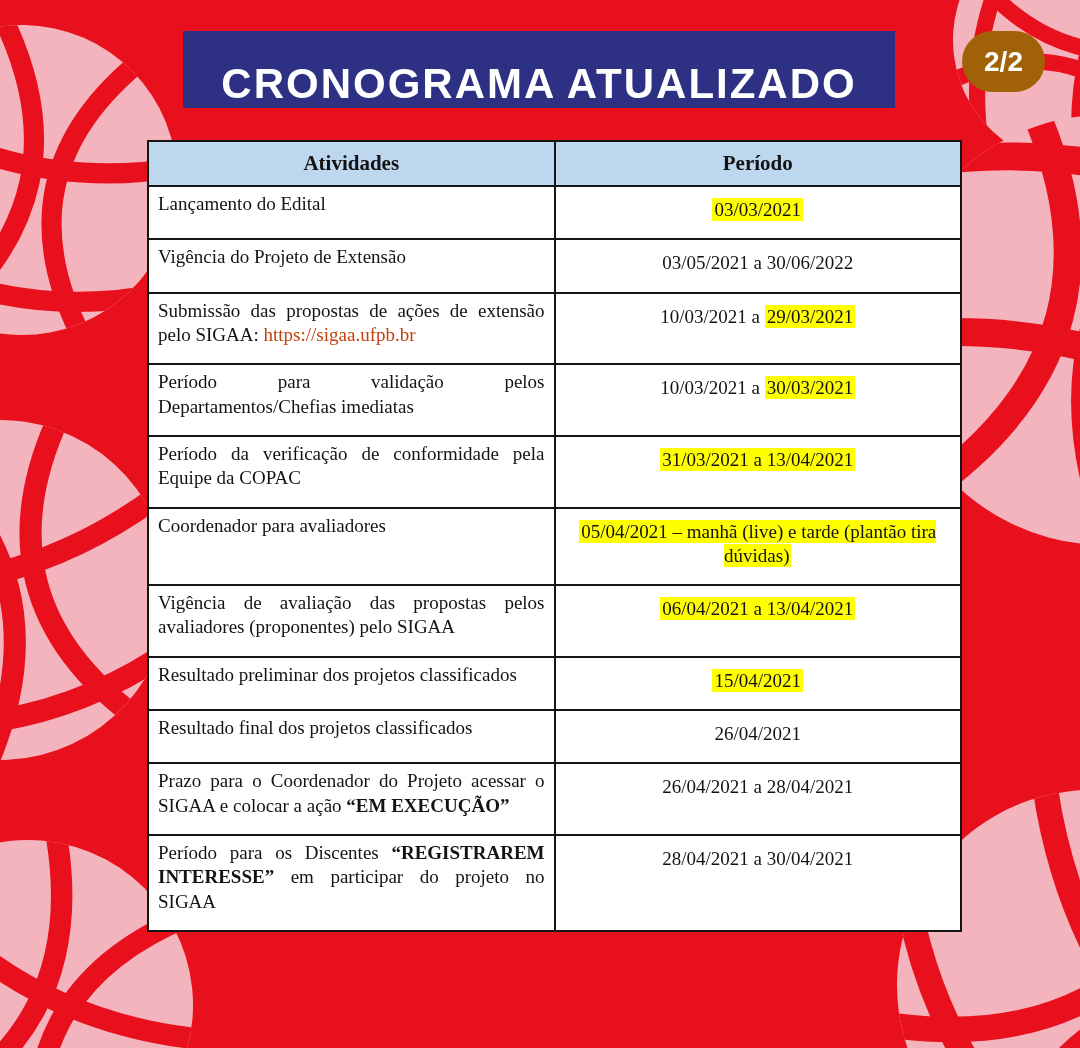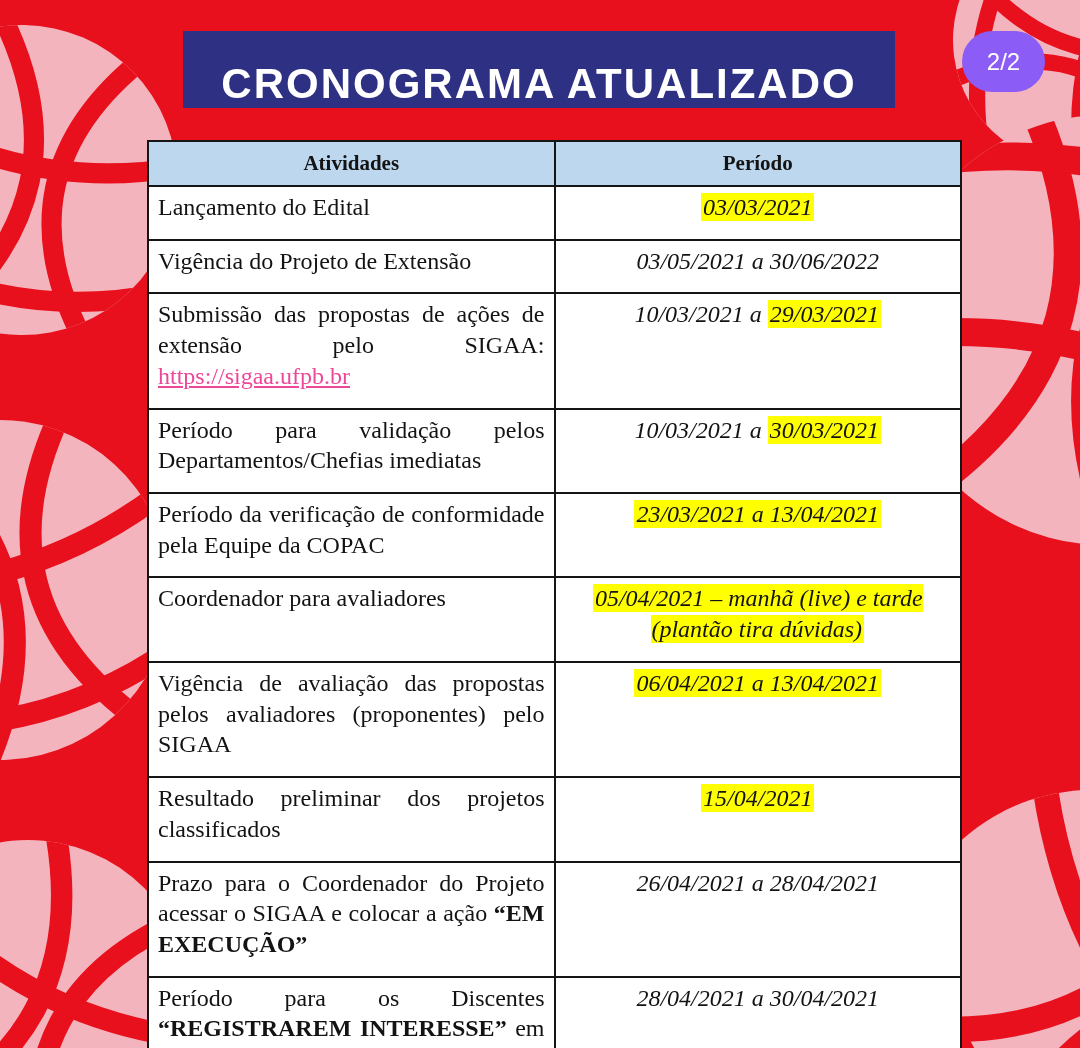--- a/index.html
+++ b/index.html
@@ -32,68 +32,66 @@
     font-weight: bold;
     font-size: 42px;
     letter-spacing: 2px;
     white-space: nowrap;
     margin-top: 28px;
   }
   .page-badge {
     position: absolute;
     left: 962px; top: 31px;
     width: 83px; height: 61px;
-    background: #8b5cf6;
+    background: #a16207;
     border-radius: 31px;
     display: flex; align-items: center; justify-content: center;
     color: #ffffff;
     font-family: "Liberation Sans", sans-serif;
-    font-weight: normal;
-    font-size: 24px;
+    font-weight: bold;
+    font-size: 28px;
     z-index: 3;
   }
   table.schedule {
     position: absolute;
     left: 147px; top: 140px;
     width: 815px;
     border-collapse: collapse;
     background: #ffffff;
     table-layout: fixed;
     z-index: 1;
   }
   table.schedule th, table.schedule td {
     border: 2px solid #151515;
     vertical-align: top;
-    font-size: 24px;
+    font-size: 19px;
     color: #131313;
   }
   table.schedule th {
     background: #bdd7ee;
     text-align: center;
     font-weight: bold;
     font-size: 21px;
     padding: 9px 8px;
   }
   td.activity {
     width: 398px;
     text-align: justify;
     padding: 5px 9px 16px 9px;
     line-height: 1.28;
   }
   td.period {
     text-align: center;
-    padding: 5px 12px 16px 12px;
+    padding: 11px 12px 16px 12px;
     line-height: 1.28;
-    font-style: italic;
   }
   .hl { background: #ffff00; padding: 1px 2px; }
   .b  { font-weight: bold; }
   a.link {
-    color: #ec4899;
-    text-decoration: underline;
+    color: #c2410c;
     cursor: pointer;
   }
 </style>
 </head>
 <body>
 
 <div class="stage">
 
   <svg class="deco-svg" viewBox="0 0 1080 1048" xmlns="http://www.w3.org/2000/svg" aria-hidden="true">
     <defs>
@@ -145,33 +143,37 @@
         <tr>
           <td class="activity"><span>Submissão das propostas de ações de extensão pelo SIGAA: </span><a class="link">https://sigaa.ufpb.br</a></td>
           <td class="period"><span>10/03/2021 a </span><span class="hl">29/03/2021</span></td>
         </tr>
         <tr>
           <td class="activity"><span>Período para validação pelos Departamentos/Chefias imediatas</span></td>
           <td class="period"><span>10/03/2021 a </span><span class="hl">30/03/2021</span></td>
         </tr>
         <tr>
           <td class="activity"><span>Período da verificação de conformidade pela Equipe da COPAC</span></td>
-          <td class="period"><span class="hl">23/03/2021 a 13/04/2021</span></td>
+          <td class="period"><span class="hl">31/03/2021 a 13/04/2021</span></td>
         </tr>
         <tr>
           <td class="activity"><span>Coordenador para avaliadores</span></td>
           <td class="period"><span class="hl">05/04/2021 – manhã (live) e tarde (plantão tira dúvidas)</span></td>
         </tr>
         <tr>
           <td class="activity"><span>Vigência de avaliação das propostas pelos avaliadores (proponentes) pelo SIGAA</span></td>
           <td class="period"><span class="hl">06/04/2021 a 13/04/2021</span></td>
         </tr>
         <tr>
           <td class="activity"><span>Resultado preliminar dos projetos classificados</span></td>
           <td class="period"><span class="hl">15/04/2021</span></td>
+        </tr>
+        <tr>
+          <td class="activity"><span>Resultado final dos projetos classificados</span></td>
+          <td class="period"><span>26/04/2021</span></td>
         </tr>
         <tr>
           <td class="activity"><span>Prazo para o Coordenador do Projeto acessar o SIGAA e colocar a ação </span><span class="b">“EM EXECUÇÃO”</span></td>
           <td class="period"><span>26/04/2021 a 28/04/2021</span></td>
         </tr>
         <tr>
           <td class="activity"><span>Período para os Discentes </span><span class="b">“REGISTRAREM INTERESSE”</span><span> em participar do projeto no SIGAA</span></td>
           <td class="period"><span>28/04/2021 a 30/04/2021</span></td>
         </tr>
       </tbody>

